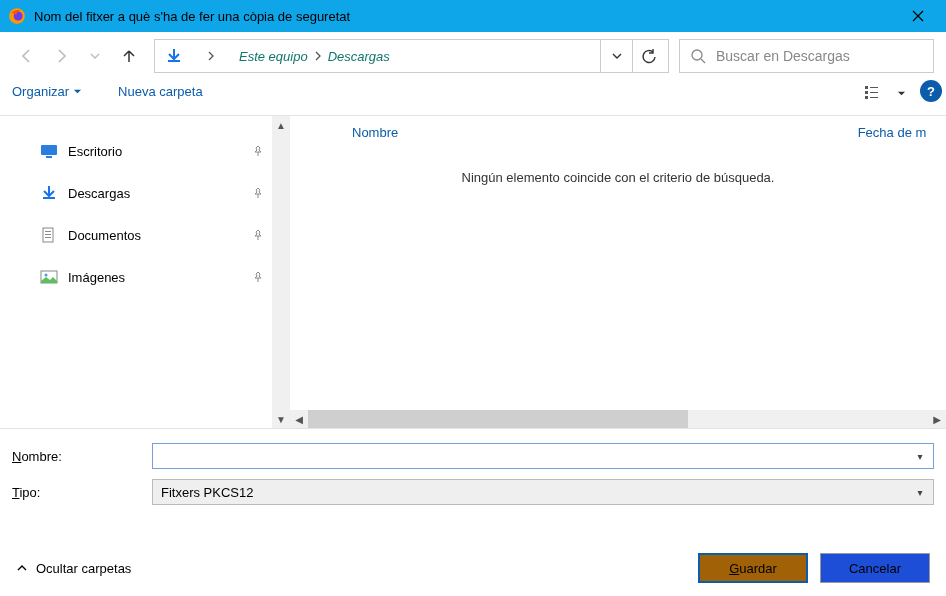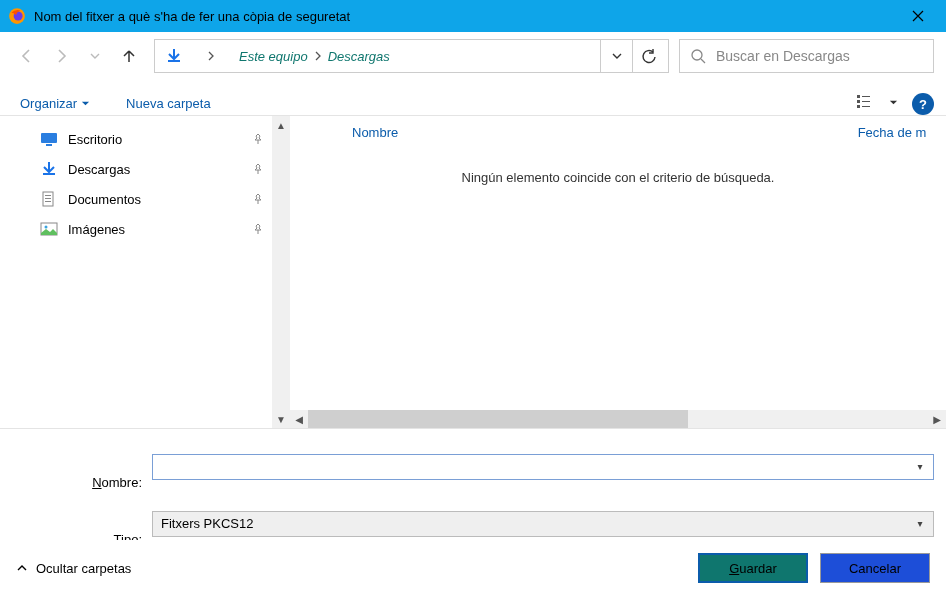--- a/index.html
+++ b/index.html
@@ -19,64 +19,64 @@
   .location { flex: 1; height: 34px; border: 1px solid #ccc; display: flex; align-items: center; padding: 0 4px; margin: 0 6px; }
   .location .seg { display: flex; align-items: center; gap: 24px; padding: 0 6px; color: #0f766e; cursor: pointer; height: 100%; font-style: italic; }
   .location .chev { color: #555; }
   .location .spacer { flex: 1; }
   .location .drop, .location .refresh { width: 32px; height: 100%; display: flex; align-items: center; justify-content: center; border-left: 1px solid #ccc; cursor: pointer; color: #333; }
   .searchbox { width: 255px; height: 34px; border: 1px solid #ccc; display: flex; align-items: center; padding: 0 10px; color: #777; gap: 10px; }
   .searchbox input { border: none; outline: none; flex: 1; font-size: 14px; color: #333; }
   .searchbox input::placeholder { color: #888; }
 
   
-  .toolbar { height: 36px; display: flex; align-items: flex-end; padding: 0 12px; border-bottom: 1px solid #e4e4e4; background: #fff; }
+  .toolbar { height: 36px; display: flex; align-items: flex-start; padding: 0 4px; border-bottom: 1px solid #e4e4e4; background: #fff; }
   .toolbar .tbtn { color: #0b5cab; padding: 4px 8px; display: flex; align-items: center; gap: 4px; cursor: pointer; font-size: 13px; }
   .toolbar .spacer { flex: 1; }
   .view-btn { width: 34px; height: 26px; display:flex; align-items:center; justify-content:center; border: 0; cursor:pointer; color:#333; }
   .help-btn { width: 22px; height: 22px; border-radius: 50%; background: #0b5cab; color: #fff; display:flex; align-items:center; justify-content:center; font-weight:bold; margin-left: 10px; }
 
   
   .mainarea { display: flex; height: 312px; }
   .sidebar { width: 290px; position: relative; padding: 8px 0; }
   .sidebar-scroll { position: absolute; right: 0; top: 0; width: 18px; height: 100%; background: #f0f0f0; display:flex; flex-direction:column; align-items:center; }
   .sidebar-scroll .arr { height: 18px; width: 100%; display:flex; align-items:center; justify-content:center; color:#555; font-size:10px;}
   .sidebar-scroll .track { flex:1; }
-  .sidebar .item { display:flex; align-items:center; height:30px; padding: 0 8px 0 40px; position:relative; cursor:pointer; }
+  .sidebar .item { display:flex; align-items:center; height:30px; padding: 0 8px 0 40px; position:relative; cursor:pointer;margin-top:12px; }
   .sidebar .item .pin { position:absolute; right: 26px; color:#888; font-size:11px; transform: rotate(0deg); }
   .sidebar .item .ico { width:18px; height:18px; margin-right: 10px; display:inline-flex; align-items:center; justify-content:center;}
 
   .content { flex:1; display:flex; flex-direction:column; position: relative; border-left: 0; }
   .content-header { height:32px; display:flex; align-items:center; padding: 0 14px; border-bottom: 0; color:#0b5cab; }
   .content-header .col-name { flex:1;margin-left:48px; }
   .content-header .col-date { width: 80px; text-align:center; }
   .content-body { flex:1; display:flex; align-items:flex-start; justify-content:center; padding-top: 22px; color:#333; }
   .content-hscroll { height: 18px; background:#f0f0f0; display:flex; align-items:center; }
   .content-hscroll .arr { width:18px; display:flex; align-items:center; justify-content:center; color:#555; font-size:10px; }
   .content-hscroll .thumb { height:18px; background:#cfcfcf; }
   .content-hscroll .track { flex:1; height:18px; background:#f0f0f0; }
 
   
   .fields { padding: 14px 12px 4px 12px; border-top: 1px solid #e4e4e4; }
   .field-row { display:flex; align-items:center; margin-bottom: 10px; }
-  .field-row label { width: 140px; text-align:right; padding-right: 10px; color:#000;margin-top:32px; }
+  .field-row label { width: 140px; padding-right: 10px; color:#000; }
   .field-row label .ul { text-decoration: underline; }
   .combo { flex:1; height: 26px; border:1px solid #7a9fd6; background:#fff; display:flex; align-items:center; padding: 0 4px 0 8px; }
   .combo.sel input { background: transparent; }
   .combo input { border:none; outline:none; flex:1; font-size:13px; }
   .combo .dd { width:18px; text-align:center; color:#444; font-size:10px; }
   .combo.type { border:1px solid #bbb; background:#efefef; }
   .combo.type span.val { flex:1; color:#000; }
 
   
   .footer { position:absolute; bottom:0; left:0; right:0; height:56px; display:flex; align-items:center; padding: 0 16px; background:#fff; border-top: 0; }
   .hide-folders { display:flex; align-items:center; gap:8px; color:#000; cursor:pointer; }
   .footer .spacer { flex:1; }
   .btn { min-width: 110px; height: 30px; border:1px solid #999; background:#1d4ed8; display:flex; align-items:center; justify-content:center; margin-left: 12px; cursor:pointer; font-size:13px; color:#000;}
-  .btn.primary { border: 2px solid #0b5cab; background:#0f766e; }
+  .btn.primary { border: 2px solid #0b5cab; background:#a16207; }
   .btn .ul { text-decoration: underline; }
 
   
   svg { display:block; }
 </style>
 </head>
 <body>
 
 <div class="titlebar">
   <span class="ff-icon">

